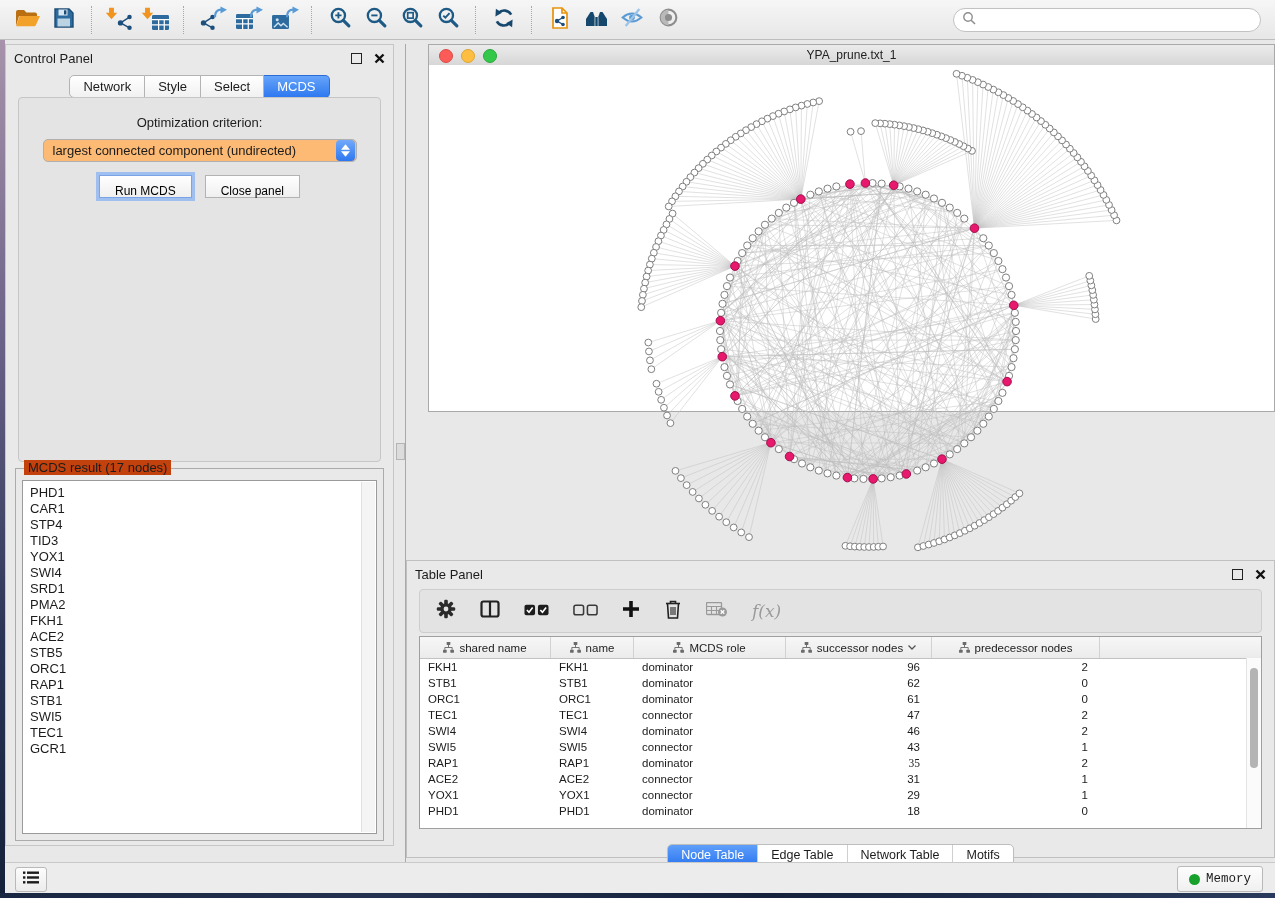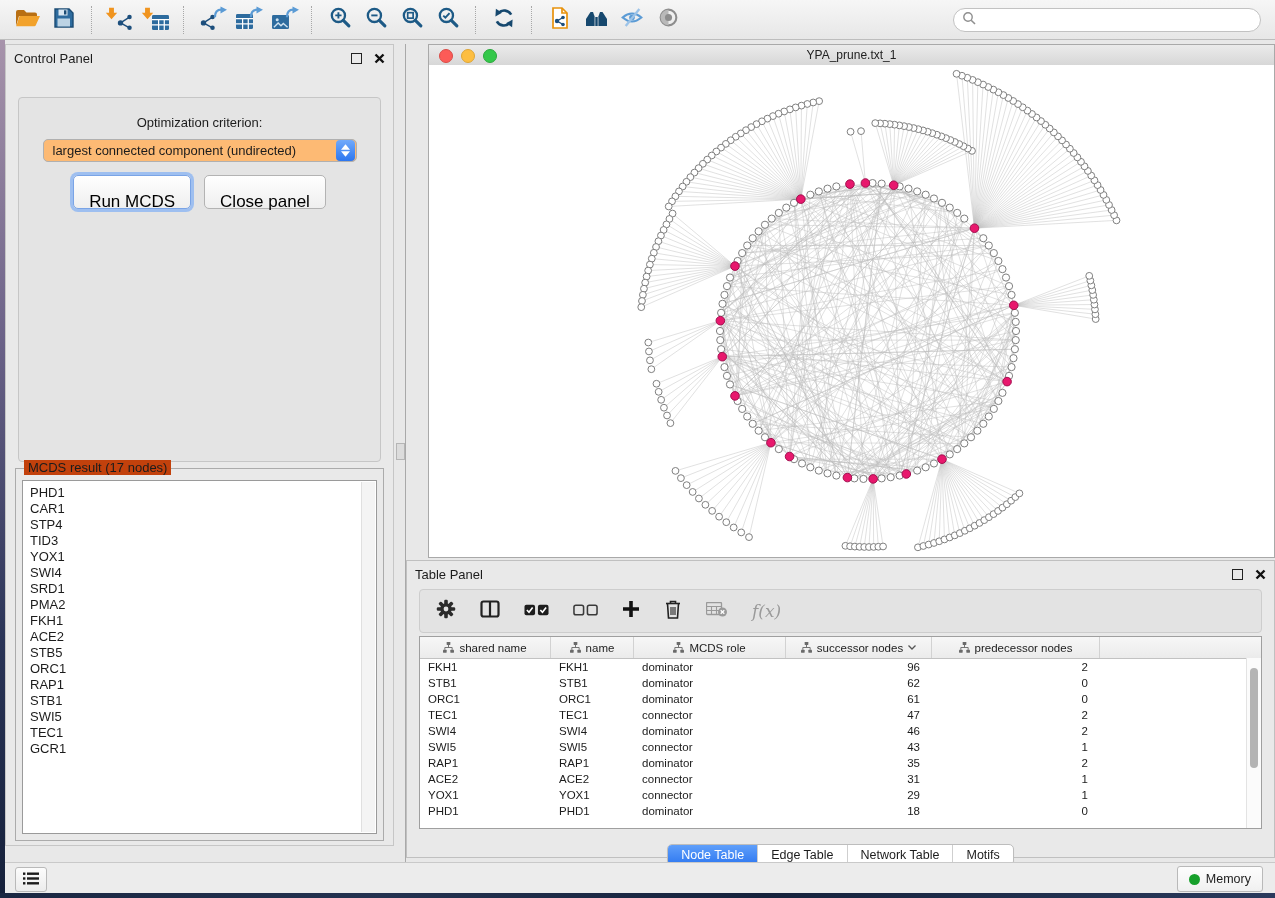--- a/index.html
+++ b/index.html
@@ -38,37 +38,37 @@
   .mcds-box{position:absolute;top:52px;left:12px;right:12px;height:363px;
     background:#e4e4e4;border:1px solid #c6c6c6;border-radius:4px;}
   .opt-label{text-align:center;font-size:13px;margin-top:17px;}
   .selectbox{margin:9px auto 0;width:314px;height:23px;background:#fdba74;border:1px solid #b0b0b0;
     border-radius:5px;display:flex;align-items:center;padding-left:9px;box-sizing:border-box;
     font-size:13px;cursor:pointer;}
   .stepper{margin-left:auto;margin-right:1px;width:19px;height:21px;border-radius:4px;
     background:linear-gradient(#71aafb,#2d76ef);display:flex;flex-direction:column;
     align-items:center;justify-content:center;gap:1px;}
   .btnrow{display:flex;justify-content:center;gap:13px;margin-top:13px;}
-  .mbtn{height:23px;padding:16px 15px;font-size:17px;font-family:"Liberation Sans",sans-serif;
-    background:linear-gradient(#ffffff,#efefef);border:1px solid #b3b3b3;border-radius:5px;cursor:pointer;}
+  .mbtn{height:23px;padding:8px 15px;font-size:12px;font-family:"Liberation Sans",sans-serif;
+    background:linear-gradient(#ffffff,#efefef);border:1px solid #b3b3b3;border-radius:0;cursor:pointer;}
   .mbtn.focused{box-shadow:0 0 0 3px rgba(100,160,250,.55);border-color:#7aa4e6;}
   .rgroup{position:absolute;top:423px;left:9px;right:9px;height:371px;border:1px solid #ababab;}
   .rgroup legend{position:absolute;top:-9px;left:8px;background:#c2410c;padding:0 4px;font-size:13px;}
   .rlist{position:absolute;left:6px;right:6px;top:11px;bottom:6px;background:#fff;
     border:1px solid #9a9a9a;overflow:hidden;}
   .rlist-inner{padding:4px 0 0 7px;font-size:13px;line-height:16px;}
   .rtrack{position:absolute;right:1px;top:1px;bottom:1px;width:13px;background:#f4f4f4;
     border-left:1px solid #e0e0e0;}
   
   .vsplit{position:absolute;left:394px;top:44px;width:12px;bottom:36px;cursor:col-resize;}
   .vsplit .line{position:absolute;right:0;top:0;bottom:0;width:1px;background:#a9a9a9;}
   .vsplit .handle{position:absolute;left:2px;top:399px;width:7px;height:15px;
     background:#dcdcdc;border:1px solid #b5b5b5;}
   
-  .netwin{position:absolute;left:428px;top:44px;right:0;height:514px;
+  .netwin{position:absolute;left:428px;top:44px;right:0;height:368px;
     border:1px solid #a9a9a9;box-sizing:border-box;background:#fff;}
   .nettitle{height:20px;background:linear-gradient(#ebebeb,#d7d7d7);border-bottom:1px solid #b4b4b4;
     position:relative;display:flex;align-items:center;justify-content:center;font-size:12px;color:#222;}
   .lights{position:absolute;left:10px;top:4px;display:flex;gap:8px;}
   .light{width:12px;height:12px;border-radius:50%;}
   .netcanvas{position:absolute;left:0;right:0;top:20px;bottom:0;background:#fff;}
   
   .tpanel{position:absolute;left:406px;top:560px;right:0;height:298px;background:#e9e9e9;
     border:1px solid #c0c0c0;box-sizing:border-box;}
   .ttoolbar{margin:2px 12px 0;height:44px;background:#e3e3e3;border:1px solid #cdcdcd;border-radius:4px;
@@ -91,21 +91,21 @@
   .vthumb{position:absolute;left:3px;top:10px;width:8px;height:100px;border-radius:4px;background:#b4b4b4;}
   .ttabs-row{display:flex;justify-content:center;margin-top:6px;}
   .ttabs{display:inline-flex;border:1px solid #bdbdbd;border-radius:5px;overflow:hidden;
     background:#fff;height:20px;box-shadow:0 1px 1px rgba(0,0,0,.08);}
   .ttab{padding:2px 13px;font-size:12.5px;border-left:1px solid #cfcfcf;display:flex;
     align-items:center;cursor:pointer;}
   .ttab:first-child{border-left:none;}
   .ttab.active{background:linear-gradient(#5f9ffa,#2d77f0);color:#fff;}
   
   .statusbar{position:absolute;left:5px;right:0;top:862px;height:31px;background:#ececec;
-    border-top:1px solid #c9c9c9;}
+    border-top:1px solid #c9c9c9;font-family:Liberation Mono, monospace;}
   .listbtn{position:absolute;left:10px;top:4px;width:30px;height:23px;border:1px solid #b9b9b9;
     border-radius:3px;background:linear-gradient(#fcfcfc,#ececec);display:flex;align-items:center;
     justify-content:center;cursor:pointer;}
   .membtn{position:absolute;right:12px;top:3px;height:24px;border:1px solid #b9b9b9;border-radius:3px;
     background:linear-gradient(#fdfdfd,#f0f0f0);display:flex;align-items:center;gap:6px;
     padding:0 11px;font-size:12.5px;cursor:pointer;}
   .gdot{width:11px;height:11px;border-radius:50%;background:#17a02b;}
 </style>
 </head>
 <body>
@@ -277,20 +277,26 @@
   <div class="cpanel">
     <div class="p-header">
       <span class="title">Control Panel</span>
       <span class="float-ic"></span>
       <span class="close-ic">
           <svg width="11" height="11" viewBox="0 0 11 11">
             <path d="M1.5 1.5L9.5 9.5M9.5 1.5L1.5 9.5" stroke="#111" stroke-width="2.4"></path>
           </svg>
         </span>
     </div>
+    <div class="ctabs">
+        <div class="ctab">Network</div>
+        <div class="ctab">Style</div>
+        <div class="ctab">Select</div>
+        <div class="ctab active">MCDS</div>
+      </div>
     <div class="mcds-box">
       <div class="opt-label">Optimization criterion:</div>
       <div class="selectbox">
         <span>largest connected component (undirected)</span>
         <span class="stepper">
             <svg width="9" height="6" viewBox="0 0 10 6">
               <polygon points="5,0 10,6 0,6" fill="#fff"></polygon>
             </svg>
             <svg width="9" height="6" viewBox="0 0 10 6">
               <polygon points="5,6 10,0 0,0" fill="#fff"></polygon>
@@ -1311,21 +1317,21 @@
             <div class="td" style="width: 131px;">SWI5</div>
             <div class="td" style="width: 83px;">SWI5</div>
             <div class="td" style="width: 152px;">connector</div>
             <div class="td num" style="width: 146px;">43</div>
             <div class="td num" style="width: 168px;">1</div>
           </div>
           <div class="tr">
             <div class="td" style="width: 131px;">RAP1</div>
             <div class="td" style="width: 83px;">RAP1</div>
             <div class="td" style="width: 152px;">dominator</div>
-            <div class="td num" style="width: 146px;">35</div>
+            <div class="td num" style="width: 146px; font-family: Liberation Serif, serif;">35</div>
             <div class="td num" style="width: 168px;">2</div>
           </div>
           <div class="tr">
             <div class="td" style="width: 131px;">ACE2</div>
             <div class="td" style="width: 83px;">ACE2</div>
             <div class="td" style="width: 152px;">connector</div>
             <div class="td num" style="width: 146px;">31</div>
             <div class="td num" style="width: 168px;">1</div>
           </div>
           <div class="tr">

